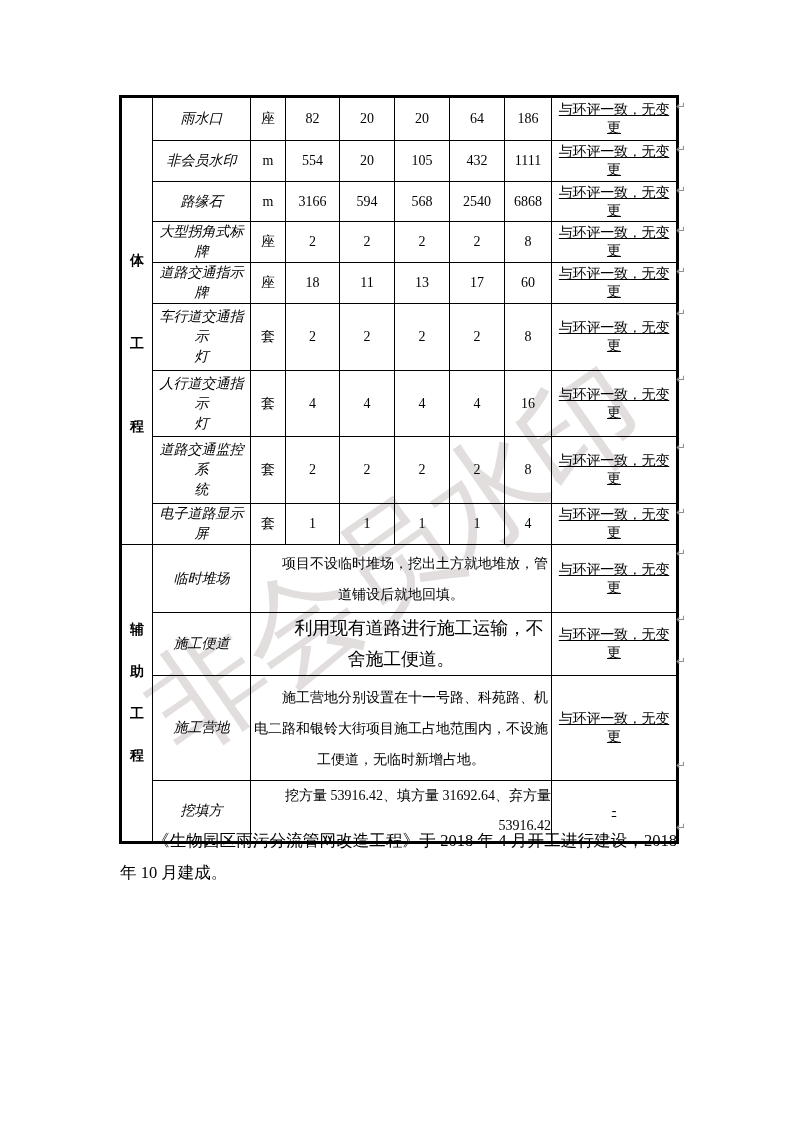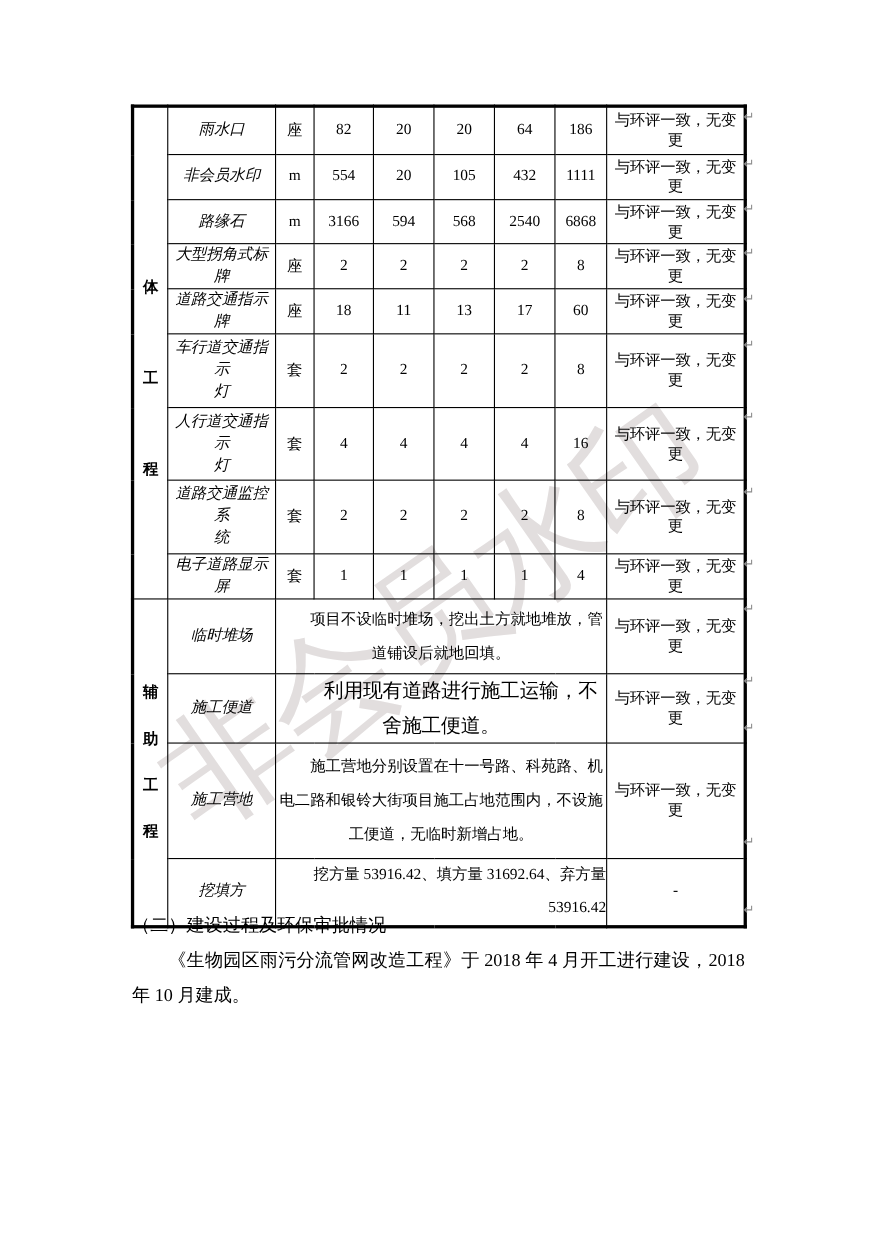--- a/index.html
+++ b/index.html
@@ -51,21 +51,21 @@
   table.doc-table { border: 3px solid #000000; }
 
   td.group-cell { font-weight: bold; font-size: 16px; }
   .vstack { display: flex; flex-direction: column; align-items: center; }
   .vstack-top { justify-content: flex-start; padding-top: 45px; gap: 65px; height: 100%; }
   .vstack-mid { justify-content: center; gap: 24px; height: 100%; }
 
   td.name-cell { font-size: 13.5px; white-space: pre-line; line-height: 20px; font-style: italic; }
   td.unit-cell { font-size: 14px; }
   td.value-cell { font-size: 14px; }
-  td.remark-cell { font-size: 13.5px; letter-spacing: -0.2px; }
+  td.remark-cell { font-size: 13.5px; letter-spacing: -0.2px; text-decoration: underline; }
   td.desc-cell {
     text-align: left;
     font-size: 14px;
     line-height: 31px;
     padding: 2px 2px;
     text-indent: 2em;
   }
   td.desc-cell.tight { font-size: 18px; letter-spacing: -0.2px; }
   td.desc-cell.center-desc { text-align: right; text-indent: 0; line-height: 30px; }
 
@@ -260,18 +260,17 @@
     <span class="break-mark" style="top:373px">↵</span>
     <span class="break-mark" style="top:441px">↵</span>
     <span class="break-mark" style="top:506px">↵</span>
     <span class="break-mark" style="top:547px">↵</span>
     <span class="break-mark" style="top:613px">↵</span>
     <span class="break-mark" style="top:655px">↵</span>
     <span class="break-mark" style="top:759px">↵</span>
     <span class="break-mark" style="top:821px">↵</span>
 
     <div class="body-text">
-      <h3>（二）建设过程及环保审批情况</h3>
       <p>《生物园区雨污分流管网改造工程》于 2018 年 4 月开工进行建设，2018 年 10 月建成。</p>
     </div>
 
   </div>
 </div>
 
 </body></html>

